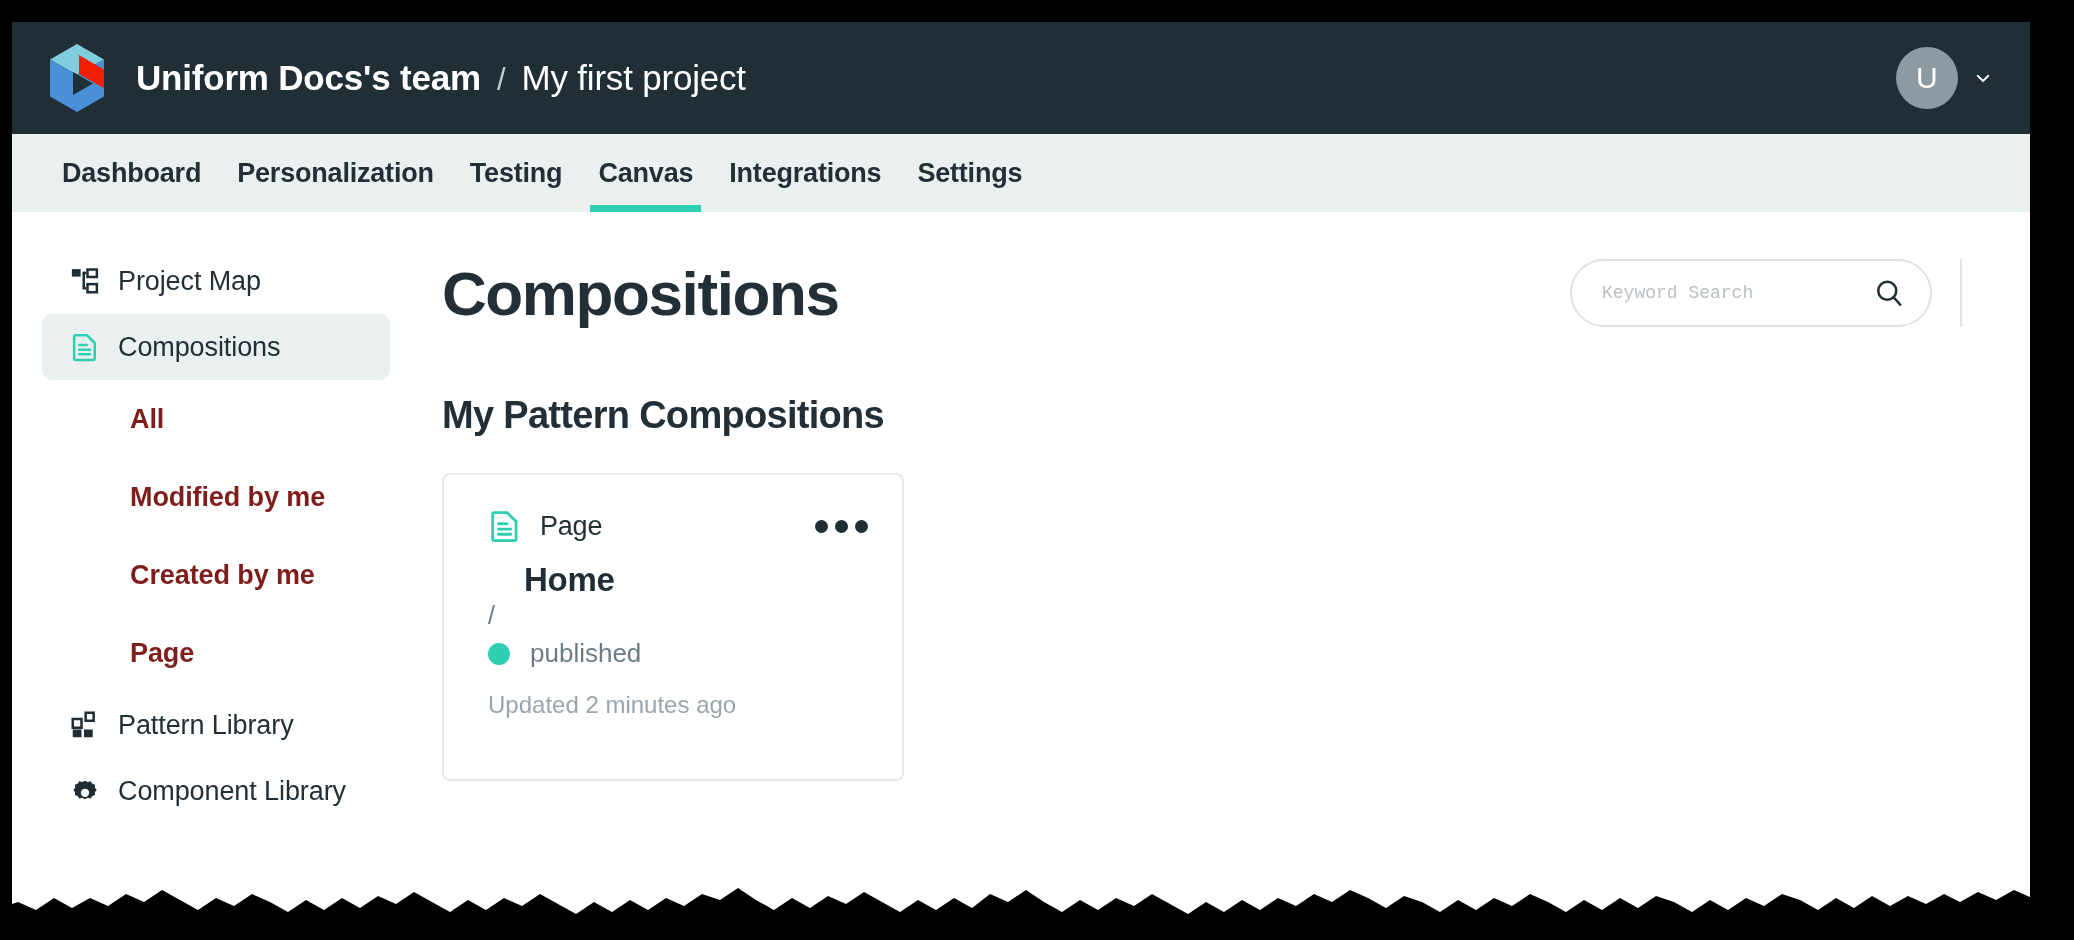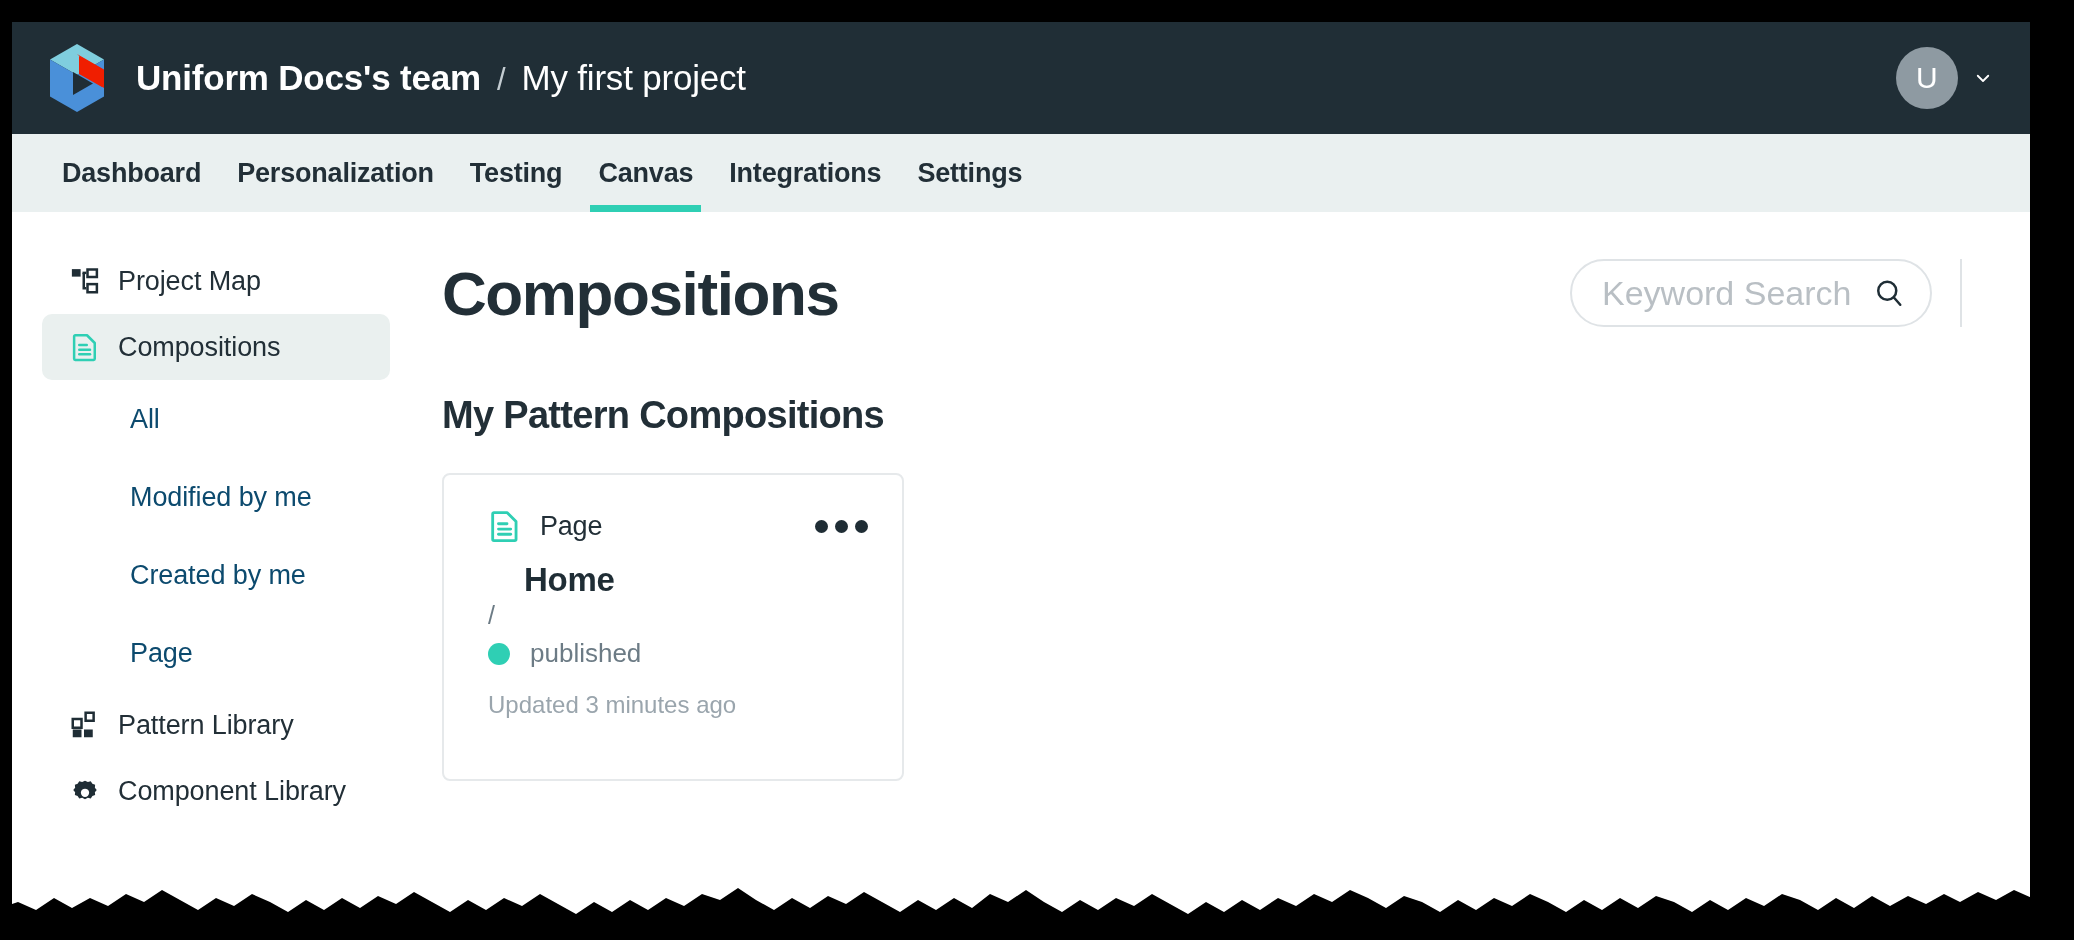--- a/index.html
+++ b/index.html
@@ -173,23 +173,24 @@
   }
   .side-sub {
     display: flex;
     align-items: center;
     height: 78px;
     padding-left: 88px;
     cursor: pointer;
   }
   .side-sub-label {
     font-size: 27px;
-    color: #0c4a6e;
+    color: #7f1d1d;
     letter-spacing: -0.1px;
     white-space: nowrap;
+    font-weight: bold;
   }
 
   
   .main {
     flex: 1 1 auto;
     padding-top: 26px;
     padding-left: 22px;
     padding-right: 40px;
     min-width: 0;
   }
@@ -219,22 +220,22 @@
     display: flex;
     align-items: center;
     padding: 0 26px 0 30px;
     background: #ffffff;
   }
   .search-input {
     flex: 1 1 auto;
     border: 0;
     outline: 0;
     background: transparent;
-    font-family: Liberation Sans, sans-serif;
-    font-size: 34px;
+    font-family: Liberation Mono, monospace;
+    font-size: 18px;
     color: #222f37;
     min-width: 0;
   }
   .search-input::placeholder { color: #b9bfc4; }
   .search-icon { width: 30px; height: 30px; flex: 0 0 30px; }
   .tool-divider {
     width: 2px;
     height: 68px;
     background: #dfe3e6;
     margin: 0 28px;
@@ -514,21 +515,21 @@
             </div>
 
             <div class="card-name">Home</div>
             <div class="card-path">/</div>
 
             <div class="card-status">
               <span class="status-dot"></span>
               <span class="status-text">published</span>
             </div>
 
-            <div class="card-updated">Updated 3 minutes ago</div>
+            <div class="card-updated">Updated 2 minutes ago</div>
           </div>
 
         </div>
 
       </div>
     </div>
   </div>
 
   <svg class="torn" viewBox="0 0 2074 90" preserveAspectRatio="none">
     <path fill="#000000" d="M0,90 L2074,90 L2074,44

